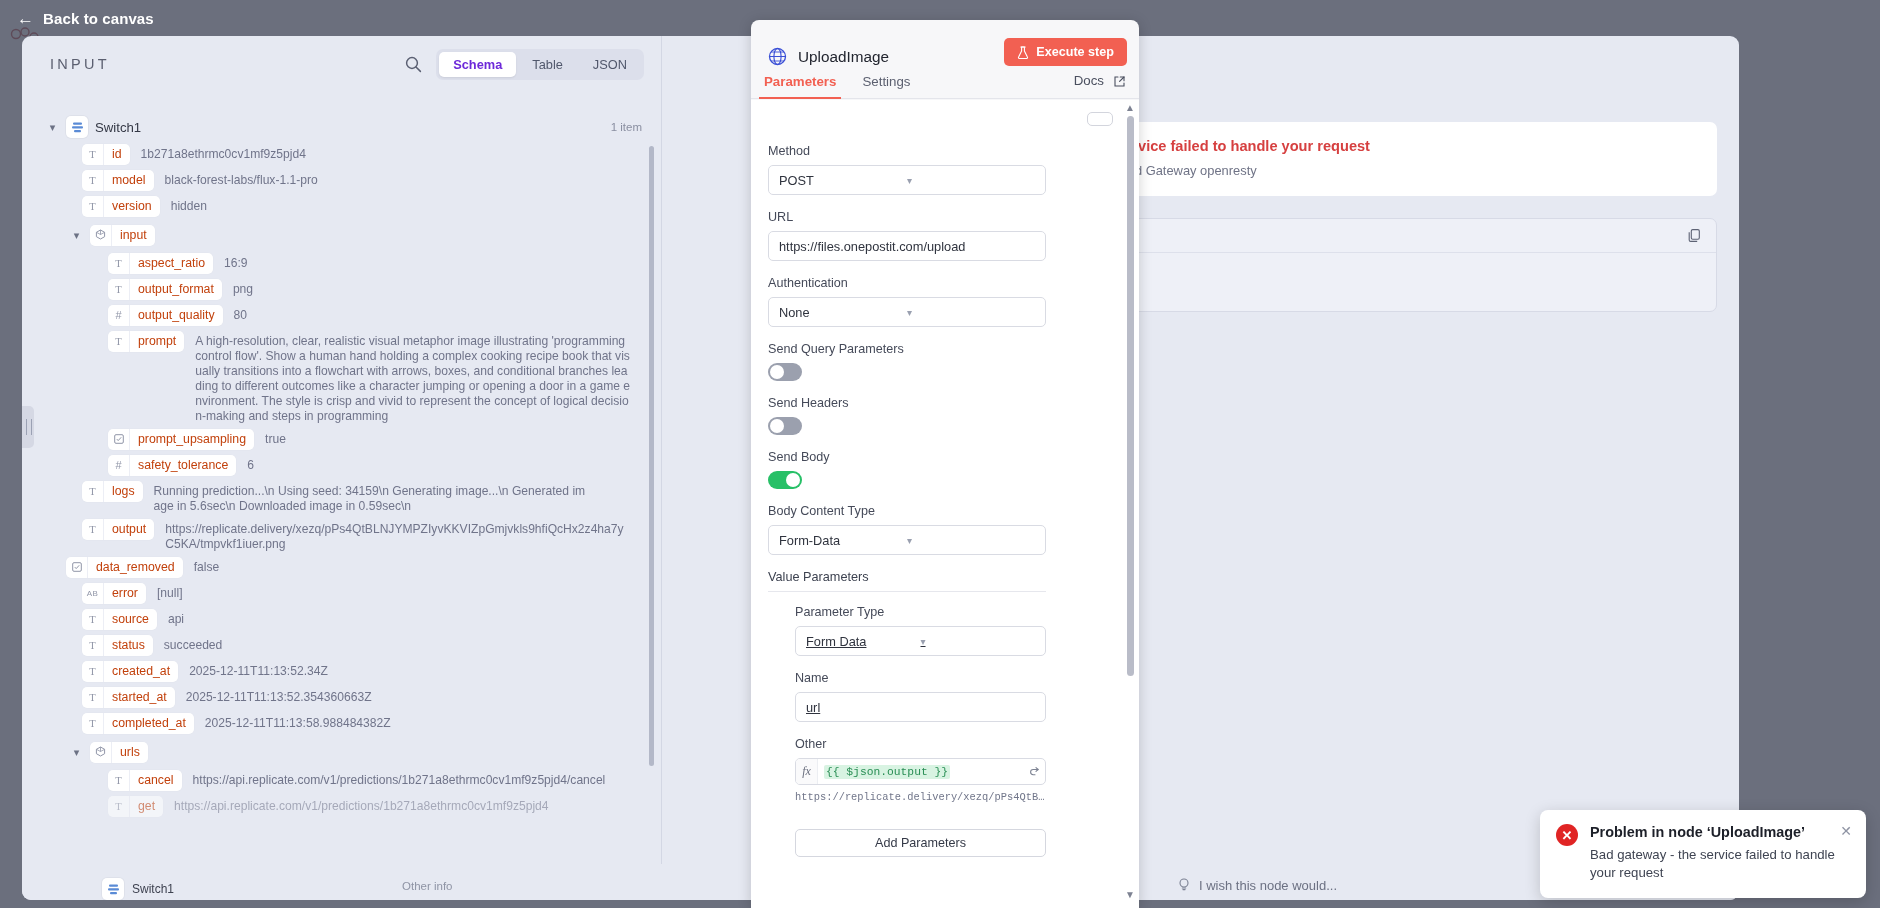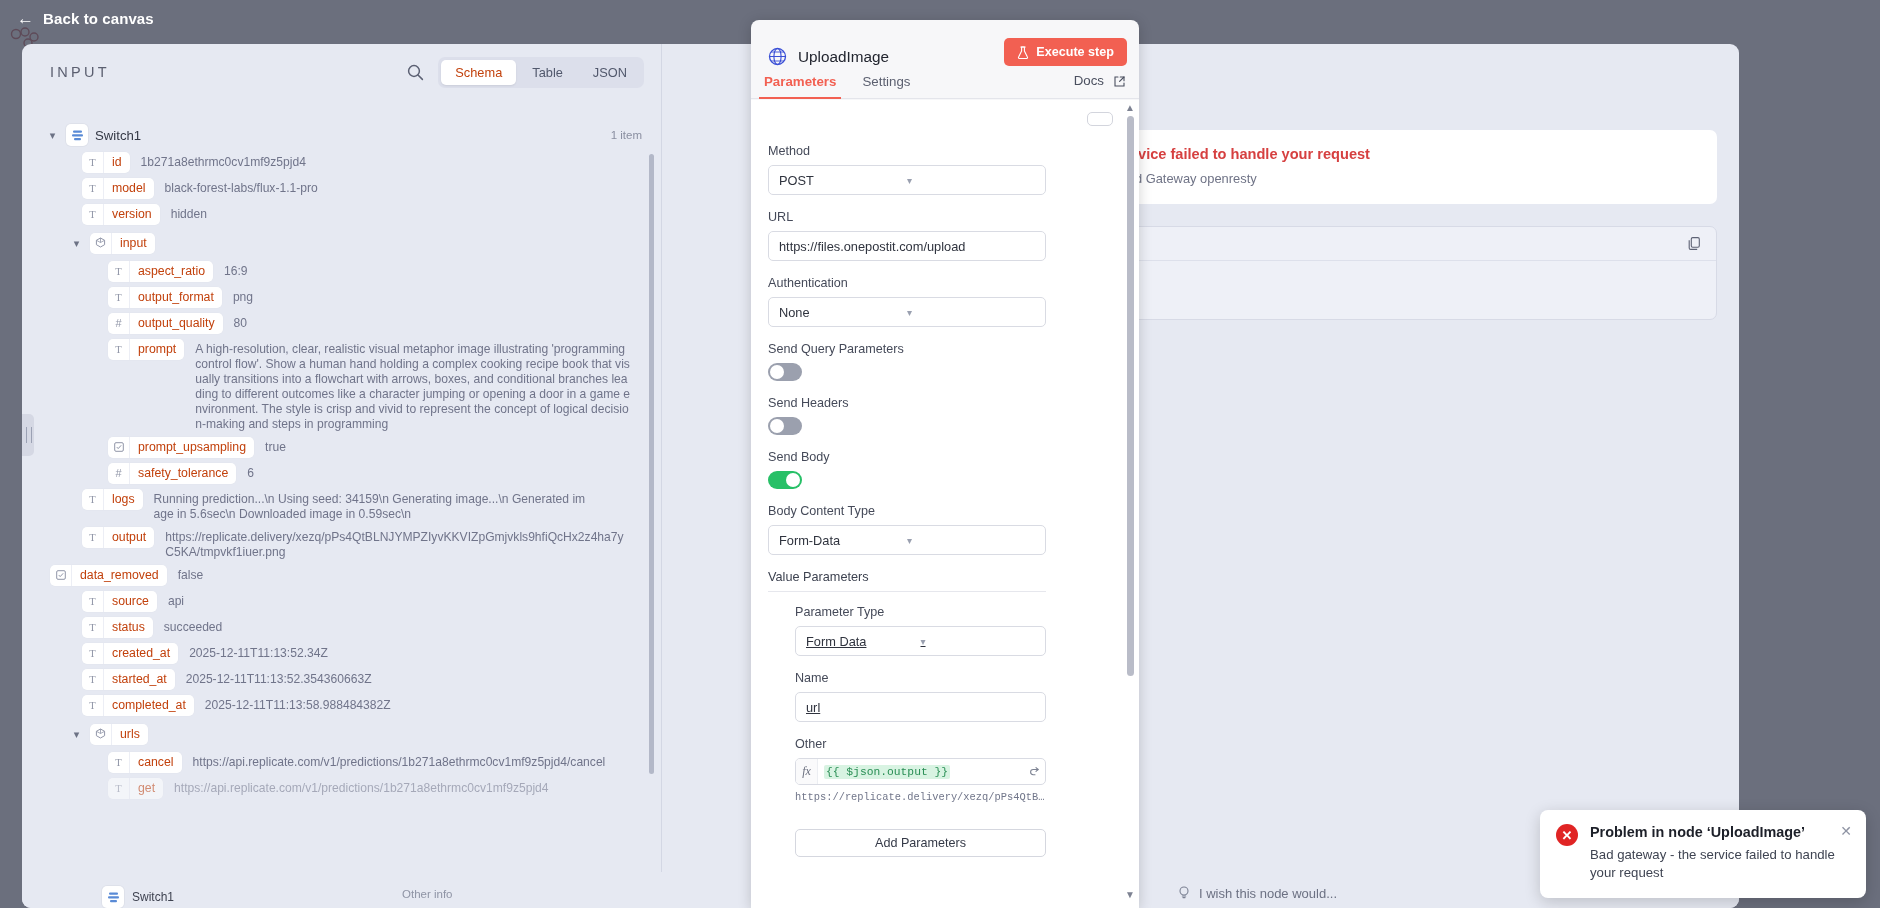--- a/index.html
+++ b/index.html
@@ -18,21 +18,21 @@
   }
   .back-btn {
     display: flex; align-items: center; gap: 9px;
     margin-left: 17px; color: #ffffff; font-size: 15px; font-weight: 600;
     cursor: pointer; letter-spacing: .1px;
   }
   .back-arrow { font-size: 17px; line-height: 1; display:block; }
 
   
   .workspace {
-    position: absolute; top: 44px; left: 22px;
+    position: absolute; top: 36px; left: 22px;
     width: 1717px; height: 864px;
     background: #e6e9f2; border-radius: 9px;
     overflow: hidden;
   }
 
   
   .left-nub {
     position: absolute; left: 0; top: 370px; width: 12px; height: 42px;
     background: #d5d8e4; border-radius: 0 5px 5px 0;
   }
@@ -58,21 +58,21 @@
     display: flex; align-items: center; justify-content: center;
   }
   .seg {
     display: flex; background: #dcdfeb; border-radius: 7px; padding: 3px;
     gap: 2px;
   }
   .seg-item {
     font-size: 12.8px; color: #51586c; padding: 5px 14px; border-radius: 5px;
     cursor: pointer; white-space: nowrap;
   }
-  .seg-item.active { background: #ffffff; color: #c2410c; font-weight: 400;
+  .seg-item.active { background: #ffffff; color: #6d28d9; font-weight: 700;
     box-shadow: 0 1px 2px rgba(0,0,0,.08); }
 
   .tree {
     position: absolute; top: 78px; left: 0; right: 0; bottom: 0;
     overflow: hidden; padding-bottom: 14px;
   }
   .node-row {
     display: flex; align-items: center; height: 26px; padding-left: 24px;
     gap: 7px; margin-bottom: 4px;
   }
@@ -460,31 +460,38 @@
           </span>
           <span class="fval multiline">Running prediction...\n Using seed: 34159\n Generating image...\n Generated image in 5.6sec\n Downloaded image in 0.59sec\n</span>
         </div>
         <div class="field-row d1">
           <span class="pill">
             <span class="ptype">T</span>
             <span class="pname">output</span>
           </span>
           <span class="fval wrap-url">https://replicate.delivery/xezq/pPs4QtBLNJYMPZIyvKKVIZpGmjvkls9hfiQcHx2z4ha7yC5KA/tmpvkf1iuer.png</span>
         </div>
-        <div class="field-row" style="padding-left:28px">
+        <div class="field-row" style="padding-left:44px">
           <span class="pill">
             <span class="ptype">
               <svg width="10" height="10" viewBox="0 0 10 10" style="vertical-align:-1px">
                 <rect x=".7" y=".7" width="8.6" height="8.6" rx="1.3" fill="none" stroke="#9196a8" stroke-width="1"></rect>
                 <path d="M2.8 5.1 L4.2 6.6 L7.2 3.3" fill="none" stroke="#9196a8" stroke-width="1"></path>
               </svg>
             </span>
             <span class="pname">data_removed</span>
           </span>
           <span class="fval">false</span>
+        </div>
+        <div class="field-row d1">
+          <span class="pill">
+            <span class="ptype ab">AB</span>
+            <span class="pname">error</span>
+          </span>
+          <span class="fval">[null]</span>
         </div>
         <div class="field-row d1">
           <span class="pill">
             <span class="ptype">T</span>
             <span class="pname">source</span>
           </span>
           <span class="fval">api</span>
         </div>
         <div class="field-row d1">
           <span class="pill">

